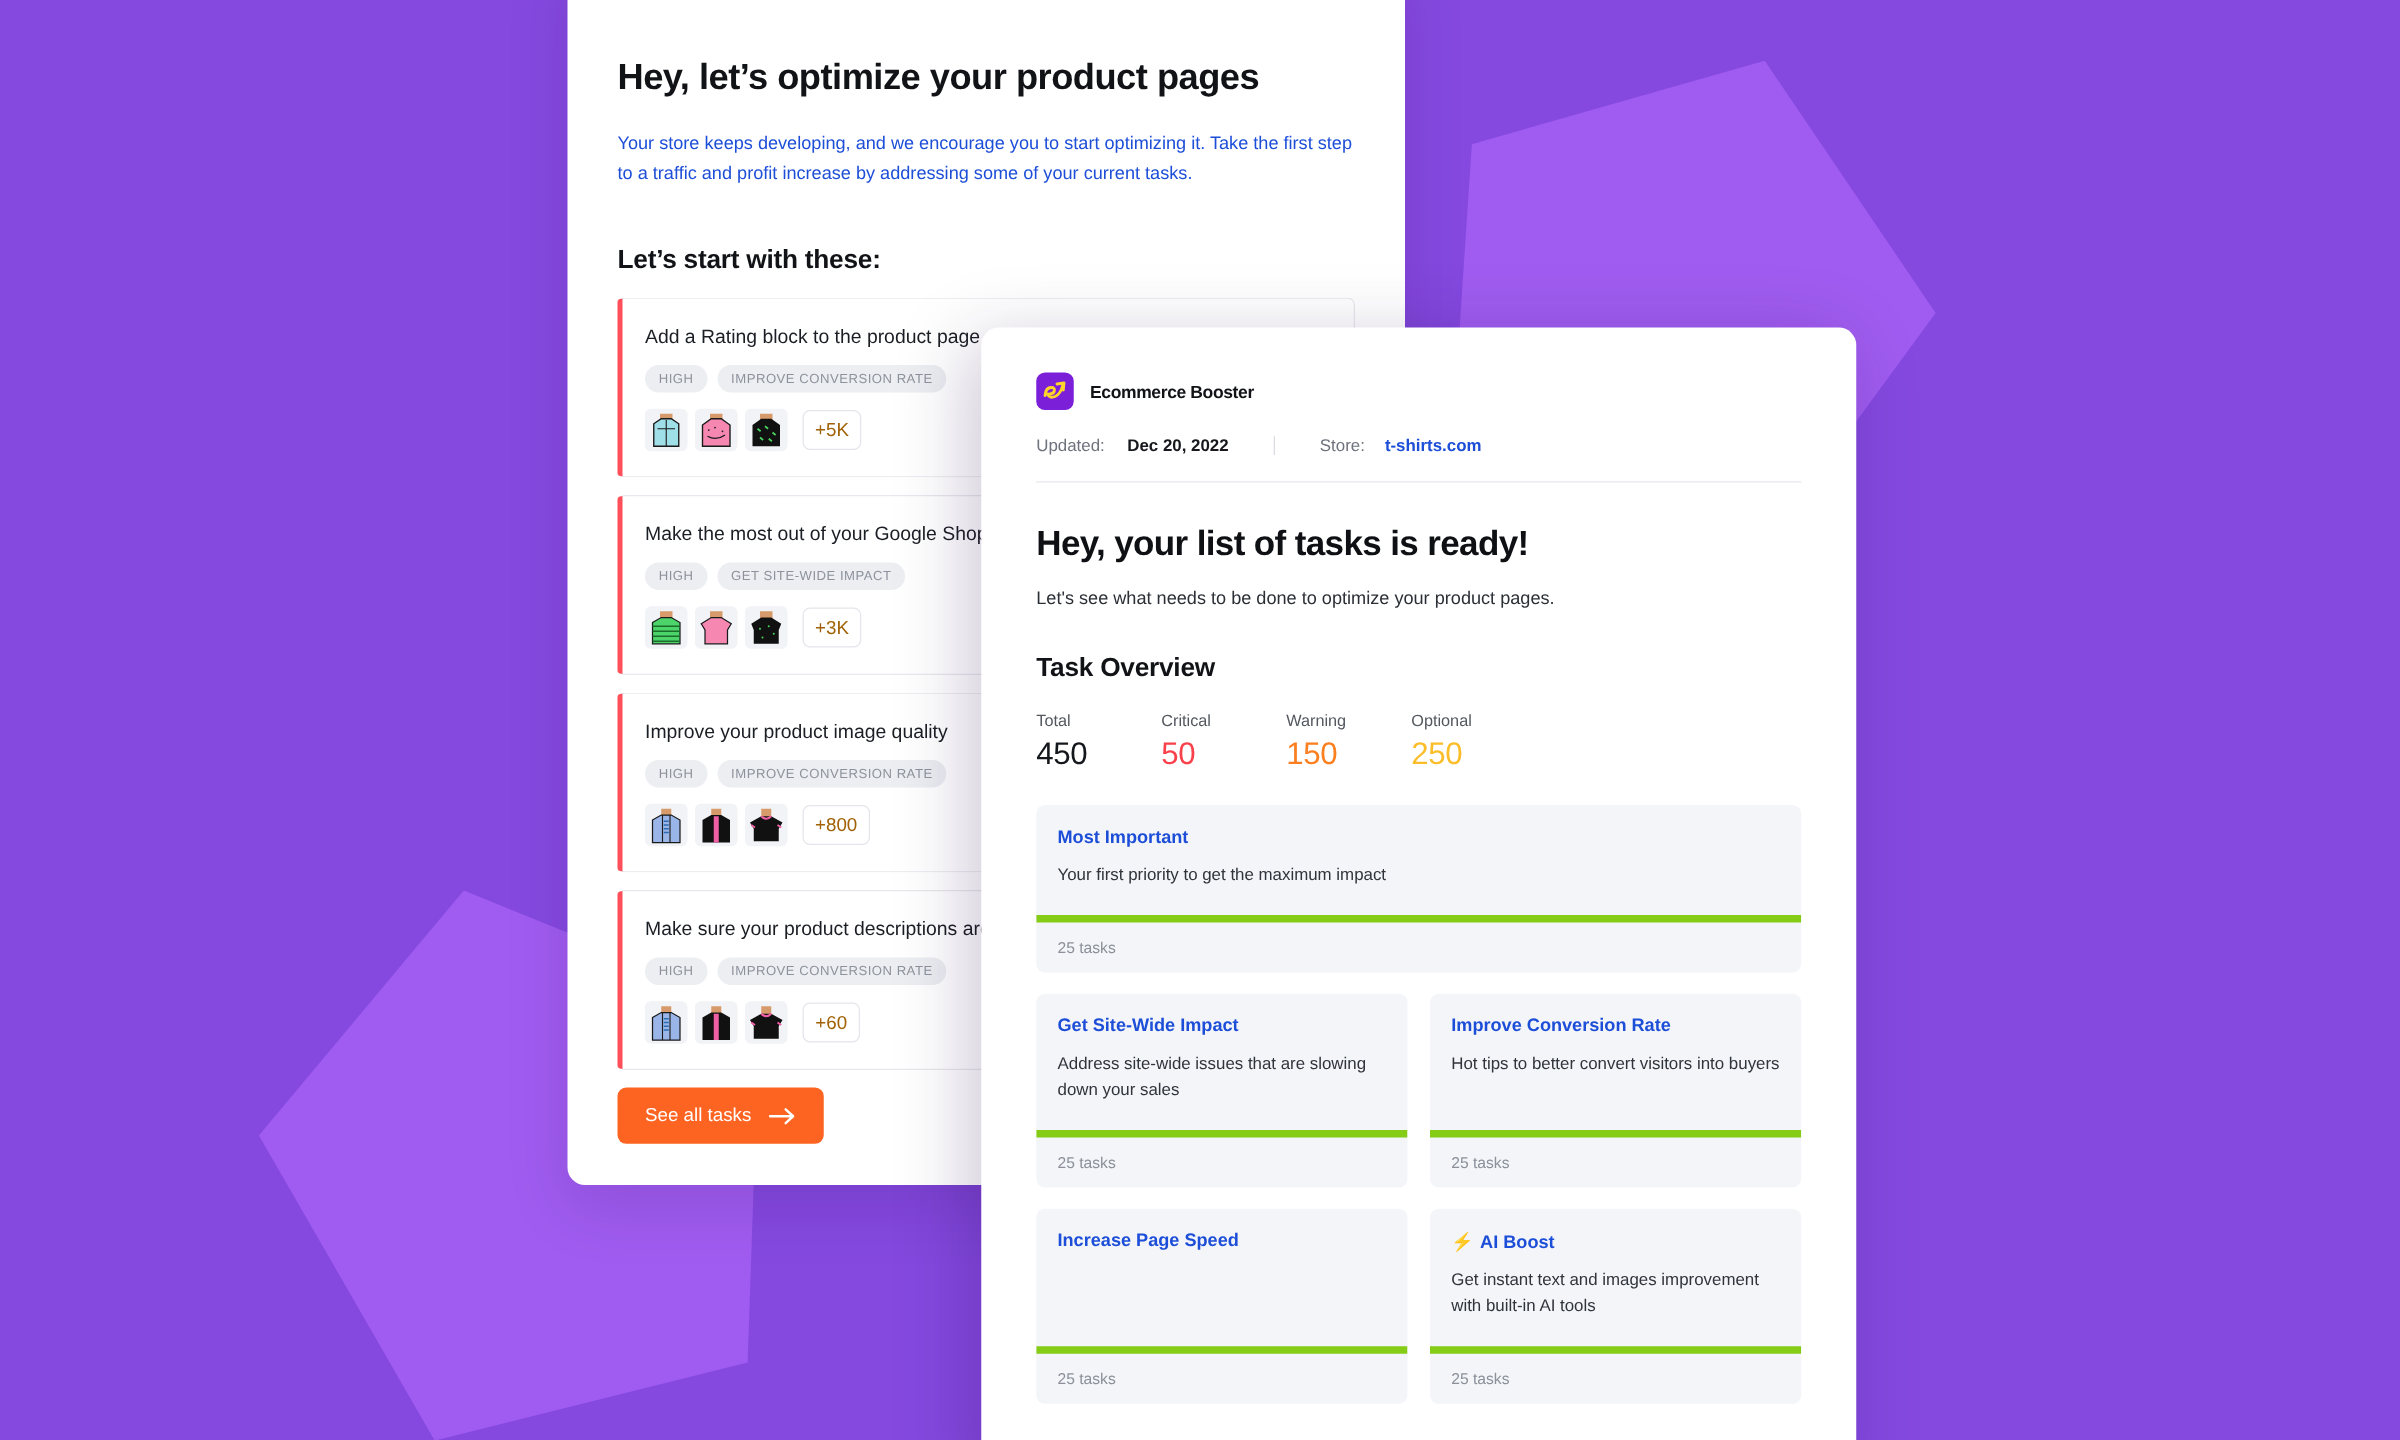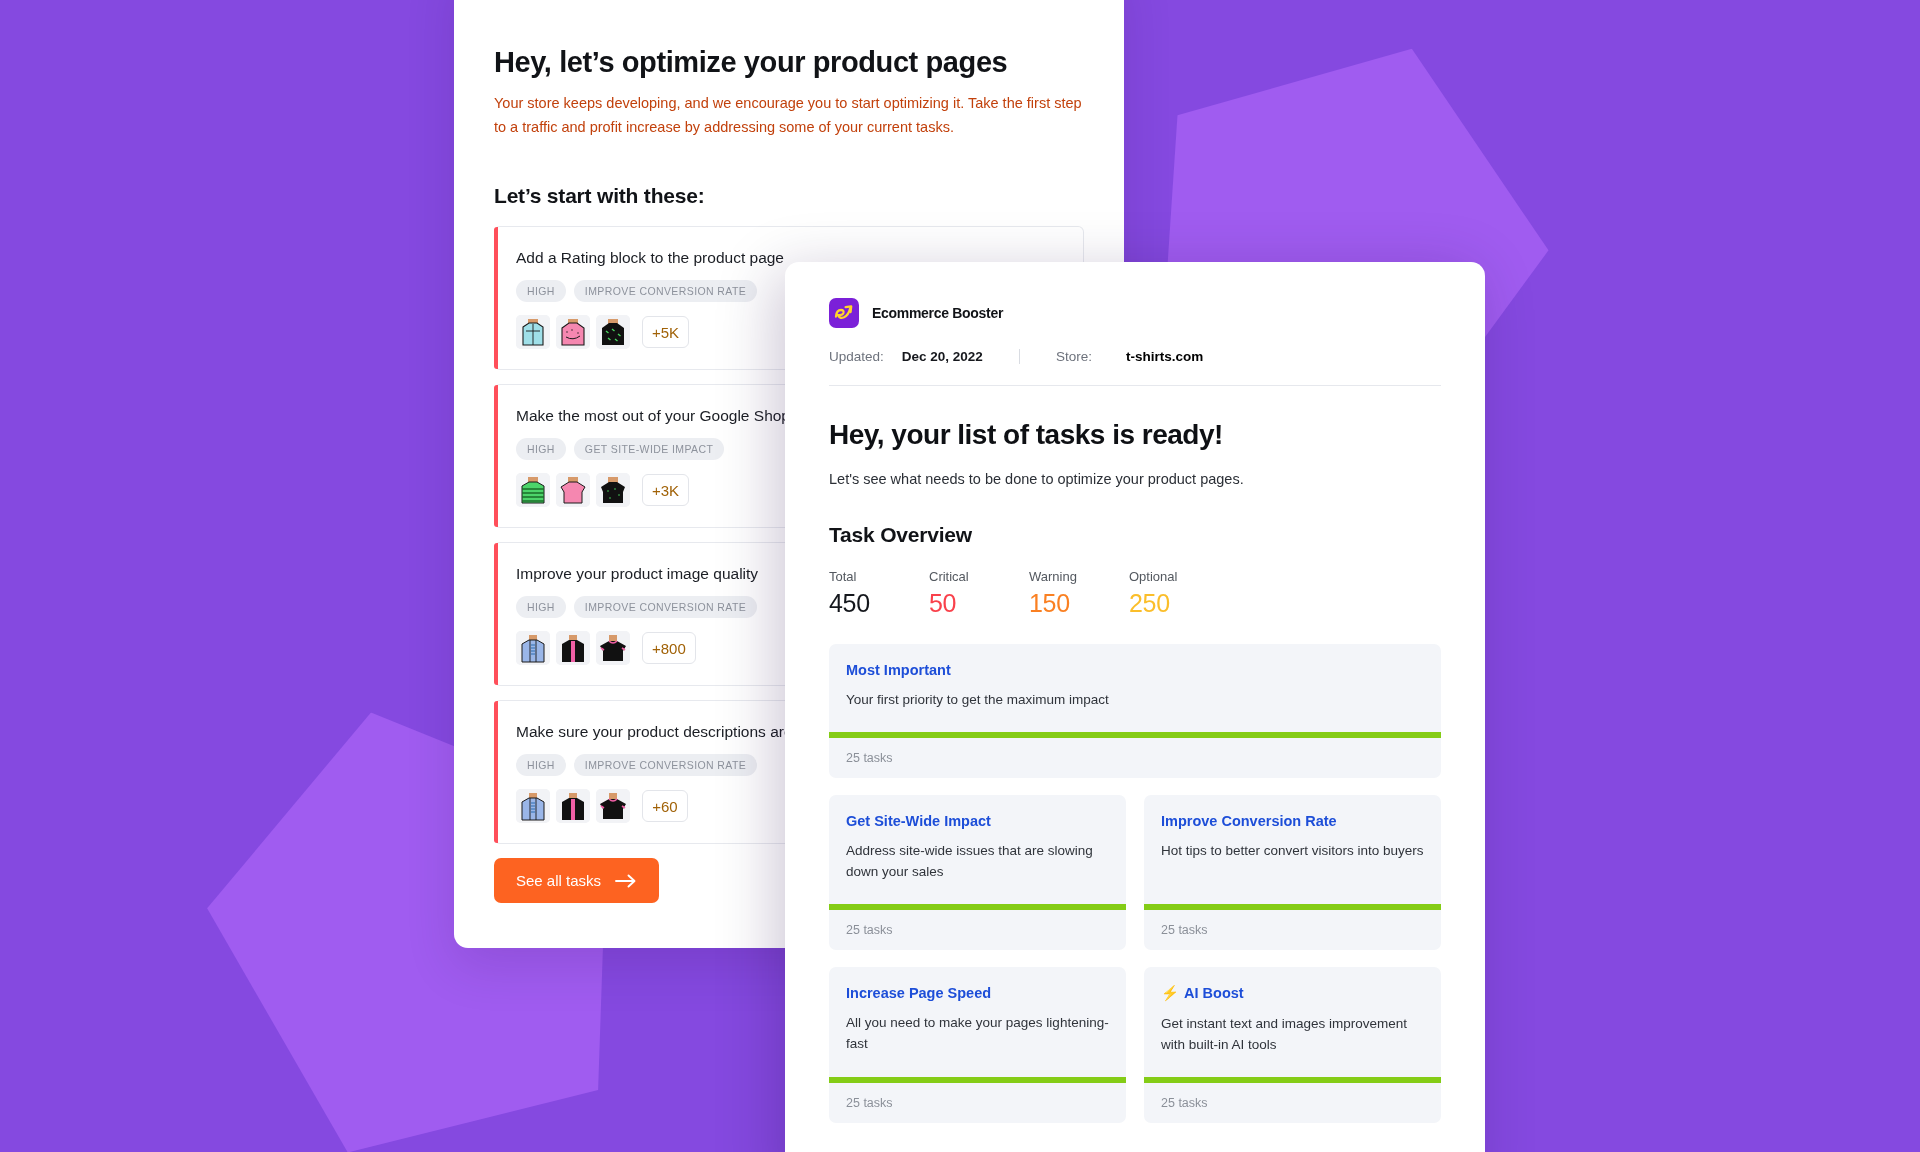--- a/index.html
+++ b/index.html
@@ -39,22 +39,22 @@
     background: #ffffff;
     border-radius: 14px;
     padding: 50px 40px 0 40px;
     box-shadow: 0 18px 50px rgba(40,0,80,0.14);
   }
   .panel-left h1 {
     font-size: 29px; font-weight: 700; color: #111317;
     letter-spacing: -0.4px; margin-top: 36px;
   }
   .panel-left .intro {
-    margin-top: 12px;
-    font-size: 14.5px; line-height: 24px; color: #c2410c;
+    margin-top: 24px;
+    font-size: 14.5px; line-height: 24px; color: #1d4ed8;
     max-width: 590px;
   }
   .panel-left h2 {
     margin-top: 45px;
     font-size: 21px; font-weight: 700; color: #111317;
     letter-spacing: -0.2px;
   }
 
   .task-list { margin-top: 18px; }
   .task-card {
@@ -136,21 +136,21 @@
   .meta-row {
     display: flex; align-items: center; gap: 12px;
     margin-top: 21px;
     font-size: 13.5px; color: #6d727c;
   }
   .meta-row .val { color: #16181d; font-weight: 700; margin-left: 6px; }
   .meta-sep {
     display: inline-block; width: 1px; height: 15px;
     background: #d9dce2; margin: 0 24px;
   }
-  .meta-link { color: #000000; font-weight: 700; margin-left: 22px; text-decoration: none; }
+  .meta-link { color: #1d4ed8; font-weight: 700; margin-left: 4px; text-decoration: none; }
   .divider { height: 1px; background: #e6e8ed; margin-top: 21px; }
 
   .panel-right h2 {
     margin-top: 33px;
     font-size: 28px; font-weight: 700; color: #0e1014;
     letter-spacing: -0.5px;
   }
   .panel-right .sub {
     margin-top: 20px;
     font-size: 14.5px; color: #2b2f36;
@@ -431,21 +431,20 @@
           <div class="cat-desc">Hot tips to better convert visitors into buyers</div>
         </div>
         <div class="cat-foot">25 tasks</div>
       </div>
     </div>
 
     <div class="cat-row">
       <div class="cat-card">
         <div class="cat-body">
           <div class="cat-title">Increase Page Speed</div>
-          <div class="cat-desc">All you need to make your pages lightening-fast</div>
         </div>
         <div class="cat-foot">25 tasks</div>
       </div>
       <div class="cat-card">
         <div class="cat-body">
           <div class="cat-title">
             <span class="bolt">⚡</span><span>AI Boost</span>
           </div>
           <div class="cat-desc">Get instant text and images improvement with built-in AI tools</div>
         </div>

